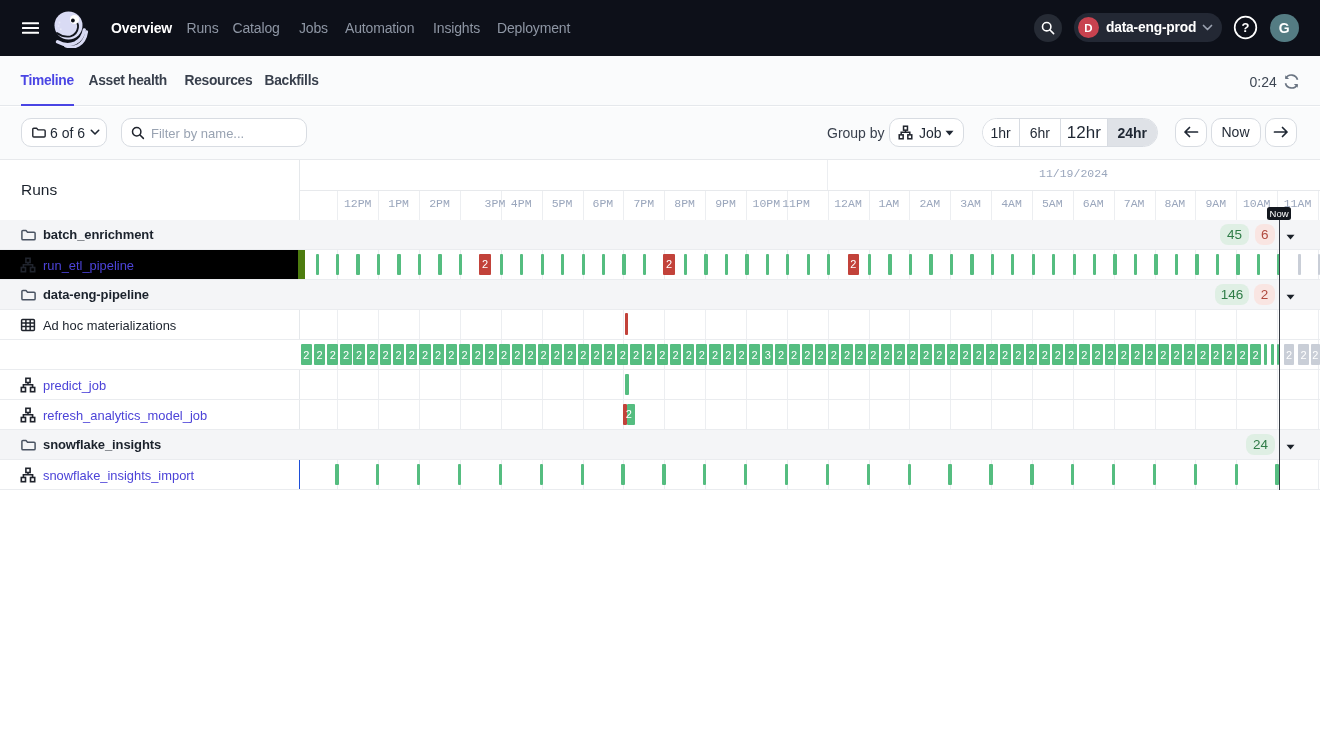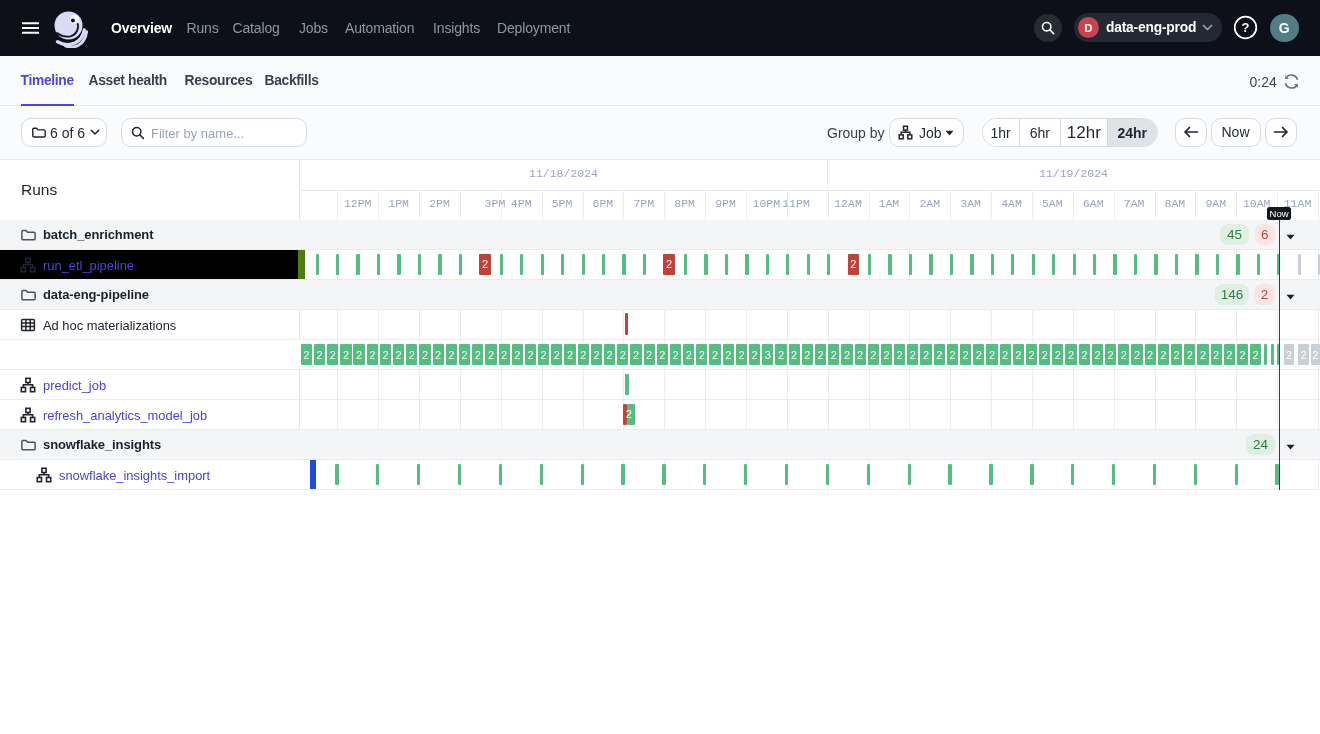--- a/index.html
+++ b/index.html
@@ -147,21 +147,20 @@
 <div class="abs" style="left:1154.5px;top:30px;width:1px;height:300.0px;background:#ECEEF1"></div>
 <div class="abs" style="left:1195.4px;top:30px;width:1px;height:300.0px;background:#ECEEF1"></div>
 <div class="abs" style="left:1236.2px;top:30px;width:1px;height:300.0px;background:#ECEEF1"></div>
 <div class="abs" style="left:1277.1px;top:30px;width:1px;height:300.0px;background:#ECEEF1"></div>
 <div class="abs" style="left:1317.9px;top:30px;width:1px;height:300.0px;background:#ECEEF1"></div>
 <div class="abs" style="left:827.2px;top:0;width:1px;height:30px;background:#ECEEF1"></div>
 <div class="abs" style="left:299.5px;top:30px;width:1020.5px;height:1px;background:#E7E9EC"></div>
 <div class="abs" style="left:0px;top:60.0px;width:1320px;height:1px;background:#E2E5E9"></div>
 <div class="abs" style="left:0;top:0;width:299.5px;height:60.0px;background:#fff;border-right:1px solid #E5E8EB"></div>
 <div class="abs" style="left:21px;top:21.5px;font-size:15.5px;color:#1B222C">Runs</div>
-<div class="time" style="left:300px;top:7.5px;width:527px;text-align:center">11/18/2024</div>
 <div class="time" style="left:827px;top:7.5px;width:493px;text-align:center">11/19/2024</div>
 <div class="time" style="left:332.7px;top:37.5px;width:50px;text-align:center">12PM</div>
 <div class="time" style="left:373.6px;top:37.5px;width:50px;text-align:center">1PM</div>
 <div class="time" style="left:414.5px;top:37.5px;width:50px;text-align:center">2PM</div>
 <div class="time" style="left:455.3px;top:37.5px;width:50px;text-align:right">3PM</div>
 <div class="time" style="left:496.2px;top:37.5px;width:50px;text-align:center">4PM</div>
 <div class="time" style="left:537.0px;top:37.5px;width:50px;text-align:center">5PM</div>
 <div class="time" style="left:577.9px;top:37.5px;width:50px;text-align:center">6PM</div>
 <div class="time" style="left:618.8px;top:37.5px;width:50px;text-align:center">7PM</div>
 <div class="time" style="left:659.6px;top:37.5px;width:50px;text-align:center">8PM</div>
@@ -255,21 +254,21 @@
         <svg width="16" height="16" viewBox="0 0 16 16" style="position:absolute;left:20px;top:7px">
           <path d="M1.9 4.6 a1.1 1.1 0 0 1 1.1 -1.1 h3.0 l1.5 1.7 h6.5 a1.1 1.1 0 0 1 1.1 1.1 v5.4 a1.1 1.1 0 0 1 -1.1 1.1 h-11 a1.1 1.1 0 0 1 -1.1 -1.1 z" fill="none" stroke="#495362" stroke-width="1.5" stroke-linejoin="round"></path>
         </svg>
         <div class="grpname">snowflake_insights</div>
 <div class="pill" style="left:1245.5px;top:4px;width:29.8px;background:#DFEFE4;color:#2F7C47">24</div>
 <svg width="9" height="6" viewBox="0 0 9 6" style="position:absolute;left:1286px;top:14px">
           <path d="M0.5 0.8 h8 l-4 4.6z" fill="#1B2129"></path>
         </svg>
 </div>
 <div class="abs" style="left:0;top:299.5px;width:1320px;height:1px;background:#EAECEF"></div>
-<div class="abs" style="left:16px;top:300.0px;width:299.5px;height:30.0px;background:#fff;border-right:6px solid #1d4ed8">
+<div class="abs" style="left:0;top:300.0px;width:299.5px;height:30.0px;background:#fff;border-right:1px solid #1d4ed8">
         <svg width="16" height="16" viewBox="0 0 16 16" style="position:absolute;left:20px;top:7px">
           <g fill="none" stroke="#20242D" stroke-width="1.6">
             <rect x="5.9" y="1.3" width="4.2" height="4.2"></rect>
             <rect x="1.3" y="10.5" width="4.2" height="4.2"></rect>
             <rect x="10.5" y="10.5" width="4.2" height="4.2"></rect>
             <path d="M8 5.5 v2.3 M3.4 10.5 v-2.7 h9.2 v2.7"></path>
           </g>
         </svg>
         <div class="jobname">snowflake_insights_import</div>
       </div>

